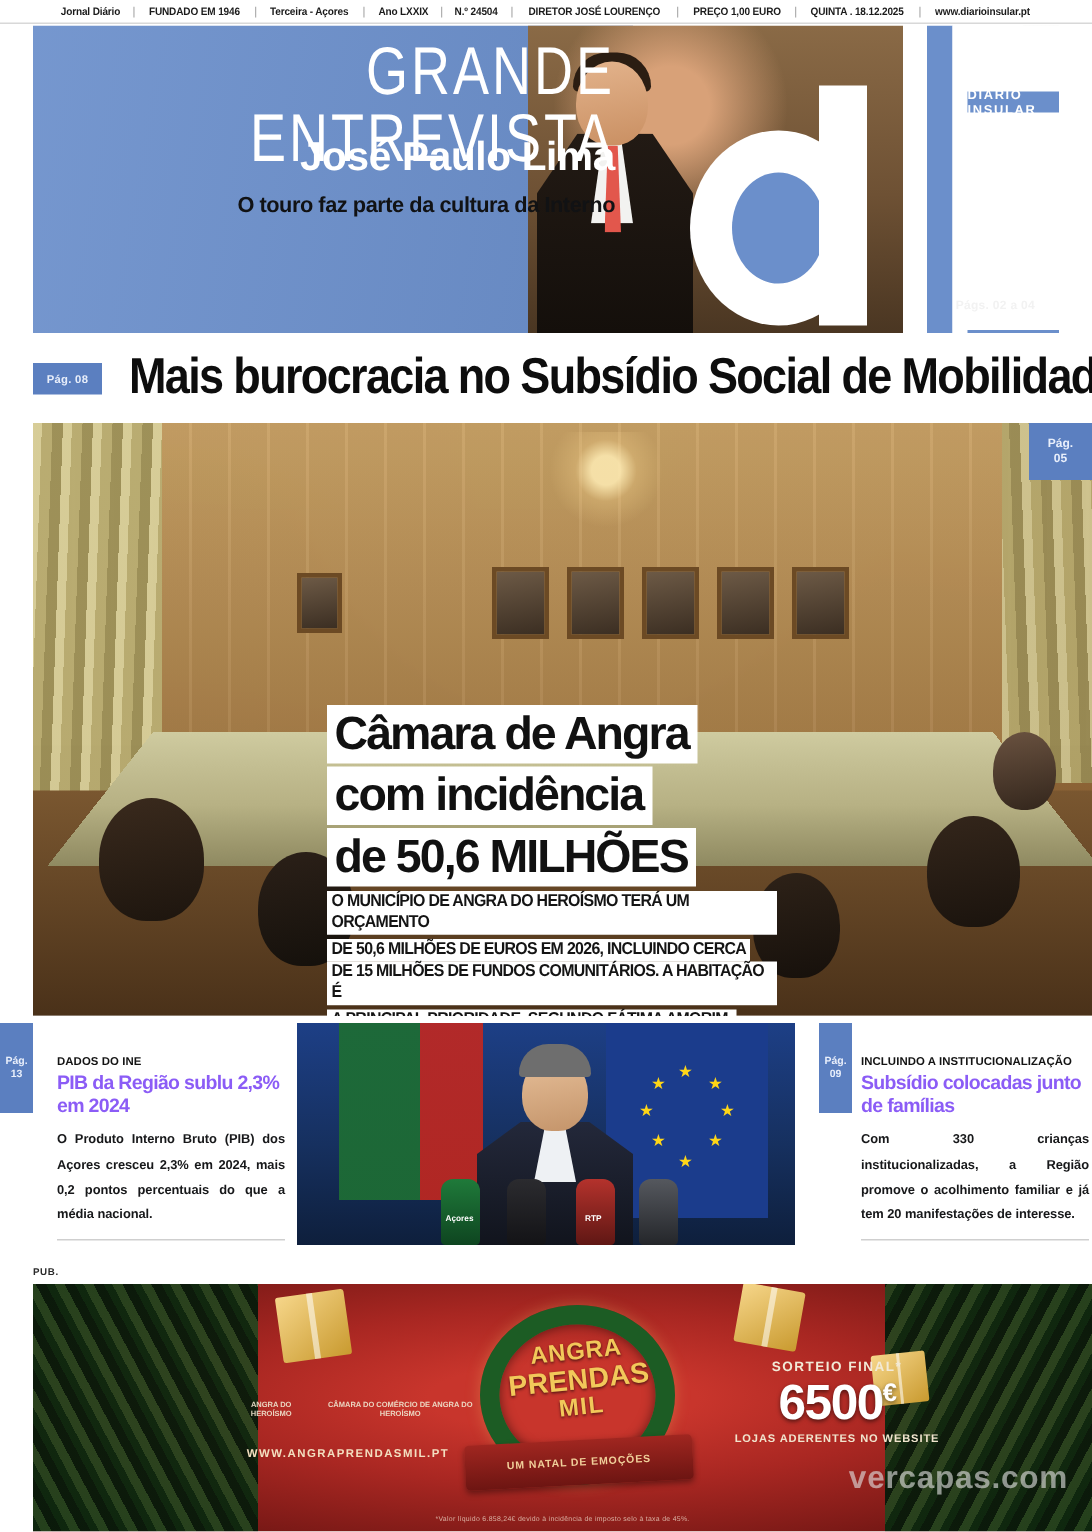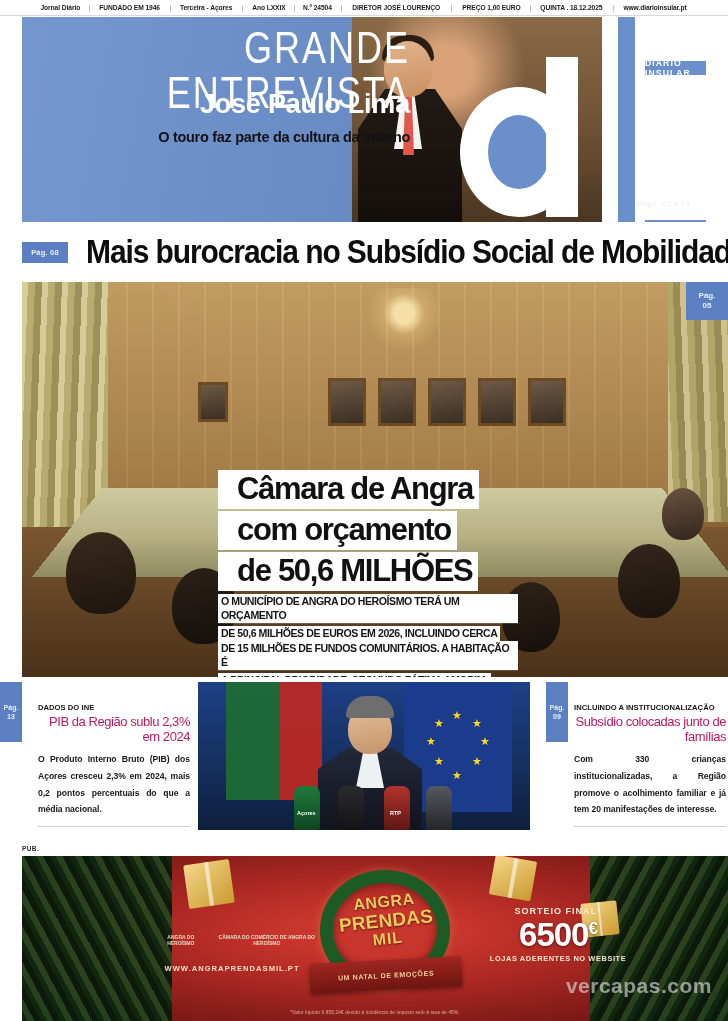--- a/index.html
+++ b/index.html
@@ -185,21 +185,21 @@
     background: linear-gradient(180deg,#7a5730 0%, #4a3119 100%);
   }
   .hero .head { position:absolute; border-radius:50% 50% 45% 45%; }
 
   .hero-title {
     position: absolute; top: 188px; left: 196px; width: 300px;
   }
   .hero-title .l {
     display: inline-block; background: #ffffff; color: #111111;
     font-weight: 700; letter-spacing: -1.3px; line-height: 1.16;
-    padding: 1px 6px 2px 19px; margin-bottom: 2px;
+    padding: 1px 6px 2px 5px; margin-bottom: 2px;
   }
   .hero-title .l1 { font-size: 31px; }
   .hero-title .l2 { font-size: 31px; }
   .hero-title .l3 { font-size: 31px; }
   .hero-cap {
     position: absolute; top: 312px; left: 196px; width: 300px;
   }
   .hero-cap .cl {
     display: inline-block; background: #ffffff; color: #141414;
     font-size: 10.6px; font-weight: 700; letter-spacing: -0.45px;
@@ -228,22 +228,22 @@
   .col {
     position: absolute; top: 0px; width: 152px;
   }
   .col.left { left: 38px; }
   .col.right { left: 574px; }
   .col .eyebrow {
     font-size: 7.6px; font-weight: 800; color: #131313; letter-spacing: .05px;
     margin-bottom: 3px; white-space: nowrap; margin-top: 21px;
   }
   .col .ctitle {
-    font-size: 13px; font-weight: 400; color: #be185d; line-height: 1.12;
-    letter-spacing: -0.45px; margin-bottom: 7px; text-align: right;
+    font-size: 13px; font-weight: 700; color: #8b5cf6; line-height: 1.12;
+    letter-spacing: -0.45px; margin-bottom: 7px;
   }
   .col .ctext {
     font-size: 8.6px; font-weight: 700; color: #17181a; line-height: 1.95;
     text-align: justify; letter-spacing: -0.05px;
   }
   .col .rule { margin-top:8px; height:1px; background:#cfcfcf; width:100%; }
 
   .midphoto {
     position: absolute; top: 0px; left: 198px; width: 332px; height: 148px;
     overflow:hidden;
@@ -454,21 +454,21 @@
     <div class="table"></div>
 
     <div class="head" style="top:250px;left:44px;width:70px;height:82px;background:linear-gradient(170deg,#3a2a1d,#1d150e);"></div>
     <div class="head" style="top:286px;left:150px;width:64px;height:76px;background:linear-gradient(170deg,#2b2018,#14100b);"></div>
     <div class="head" style="top:262px;left:596px;width:62px;height:74px;background:linear-gradient(170deg,#34261b,#1a130d);"></div>
     <div class="head" style="top:300px;left:480px;width:58px;height:70px;background:linear-gradient(170deg,#2e2218,#16100b);"></div>
     <div class="head" style="top:206px;left:640px;width:42px;height:52px;background:linear-gradient(170deg,#6a5240,#33261c);"></div>
 
     <div class="hero-title">
       <div><span class="l l1">Câmara de Angra</span></div>
-      <div><span class="l l2">com orçamento</span></div>
+      <div><span class="l l2">com incidência</span></div>
       <div><span class="l l3">de 50,6 MILHÕES</span></div>
     </div>
 
     <div class="hero-cap">
       <div><span class="cl">O MUNICÍPIO DE ANGRA DO HEROÍSMO TERÁ UM ORÇAMENTO</span></div>
       <div><span class="cl">DE 50,6 MILHÕES DE EUROS EM 2026, INCLUINDO CERCA</span></div>
       <div><span class="cl">DE 15 MILHÕES DE FUNDOS COMUNITÁRIOS. A HABITAÇÃO É</span></div>
       <div><span class="cl">A PRINCIPAL PRIORIDADE, SEGUNDO FÁTIMA AMORIM.</span></div>
     </div>
 

